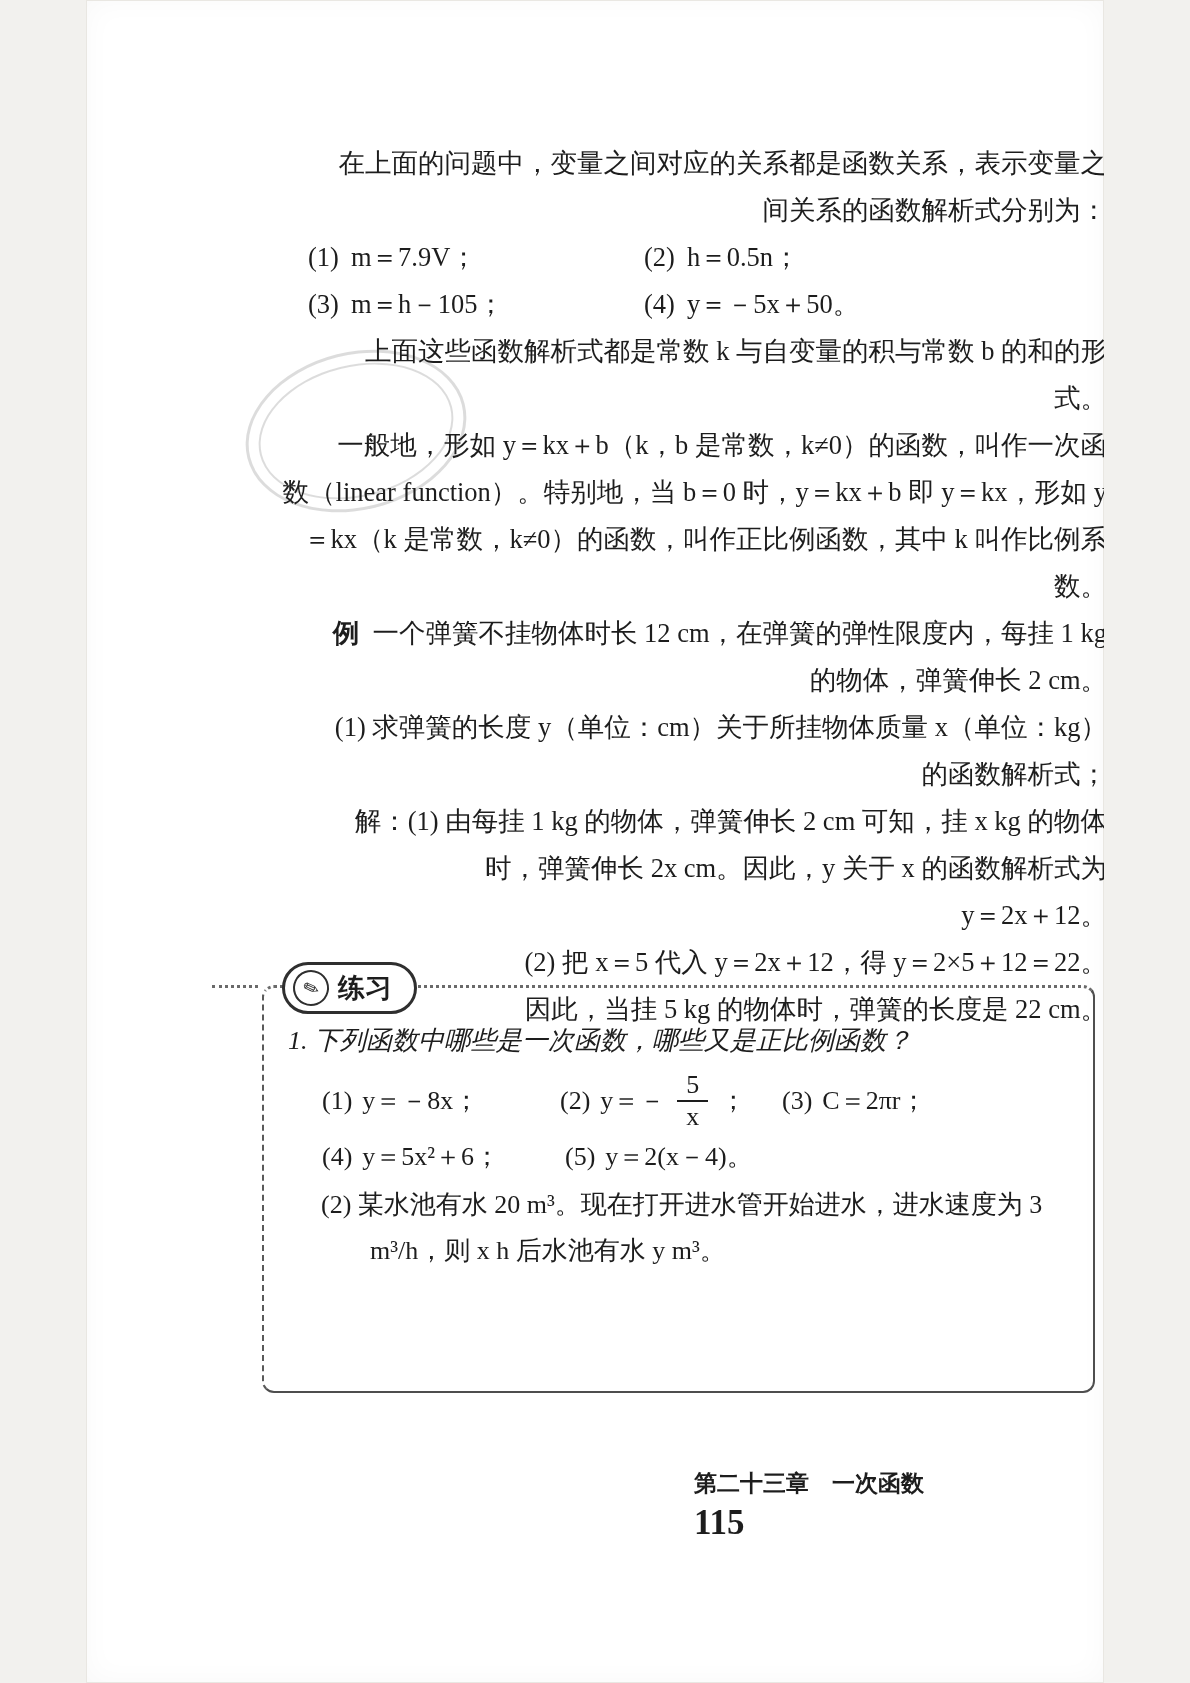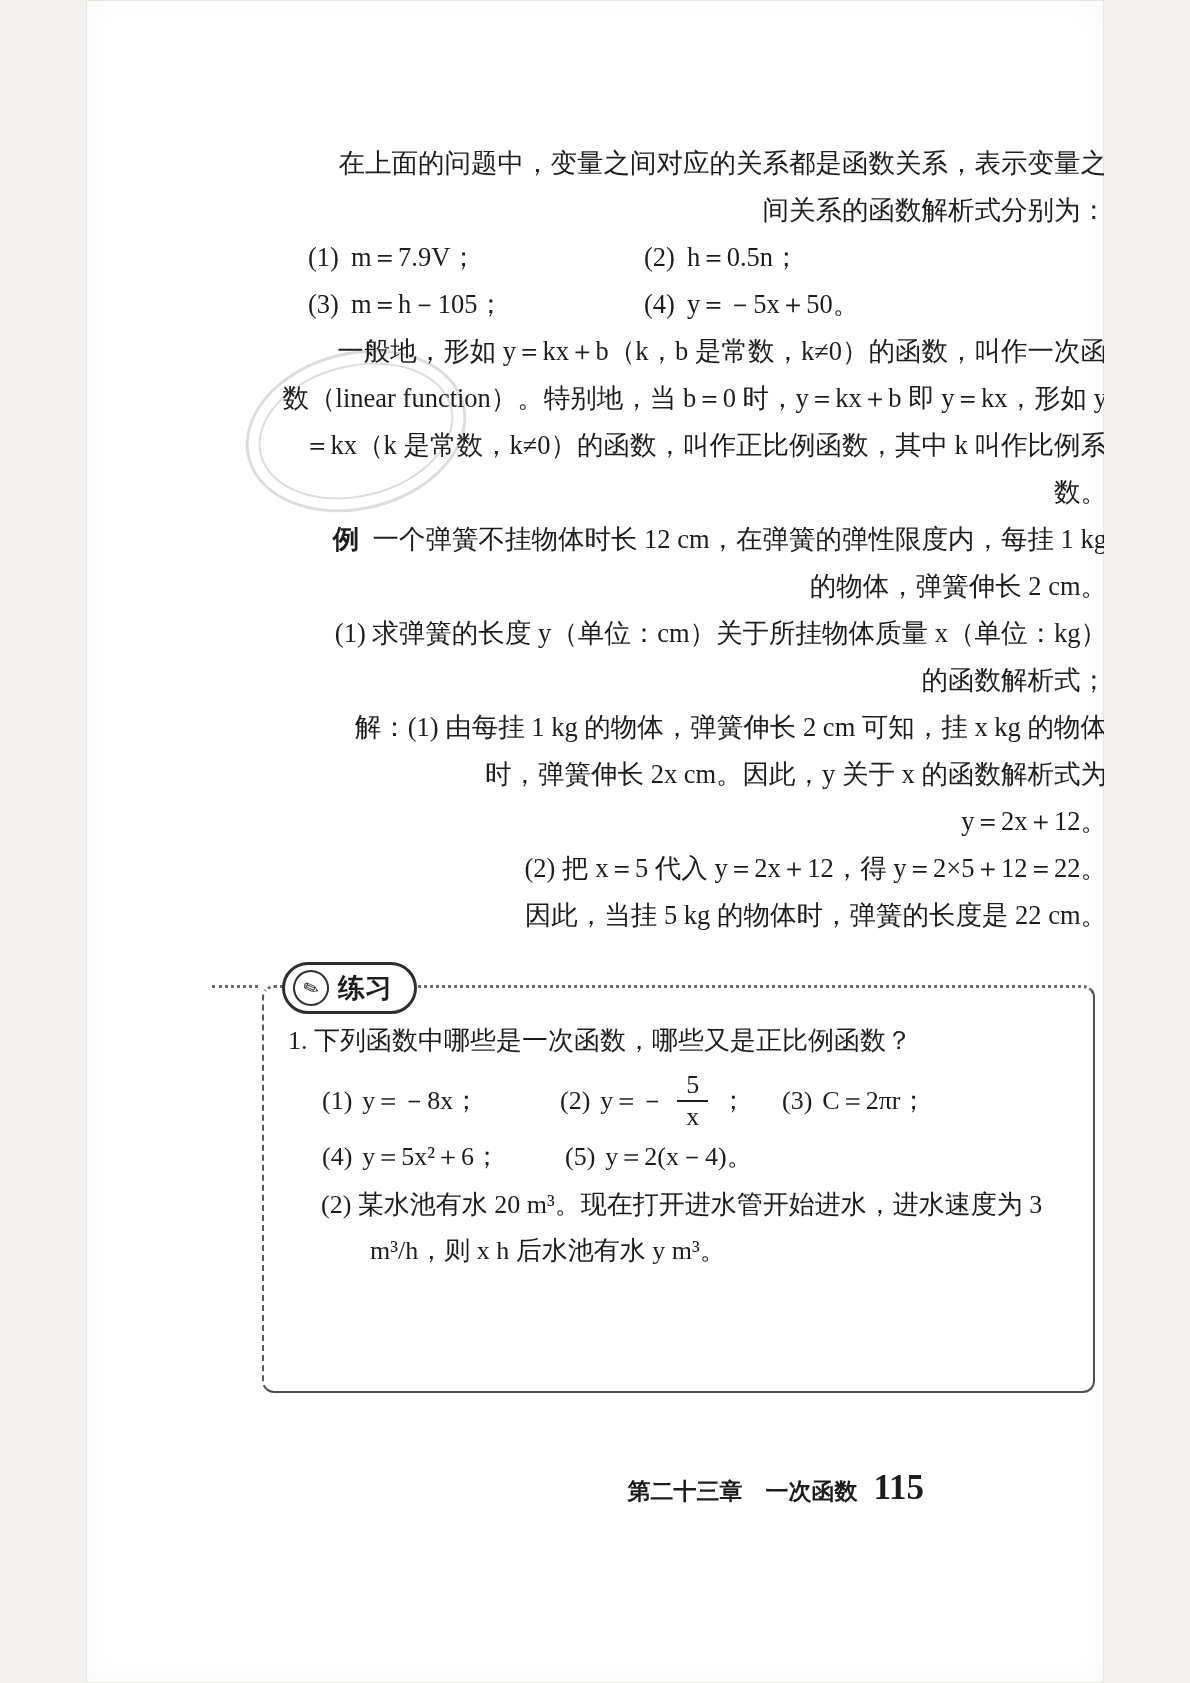--- a/index.html
+++ b/index.html
@@ -48,37 +48,37 @@
     display:flex;align-items:center;gap:9px;
     padding:0 22px 0 8px;background:#ffffff;
     border:3px solid #2f2f2f;border-radius:26px;
     font-weight:bold;font-size:27px;line-height:1;
   }
   .pencil{
     width:32px;height:32px;border:2.5px solid #2f2f2f;border-radius:50%;
     display:flex;align-items:center;justify-content:center;
     font-size:19px;transform:rotate(-20deg);font-weight:normal;
   }
-  .p-head{margin:0 0 6px 0;}
+  .p-head{margin:0 0 6px 0;font-style:italic;}
   .p-row{display:flex;align-items:center;padding-left:34px;margin:2px 0;}
   .p-item{display:flex;align-items:center;gap:10px;}
   .p-item.w1{width:238px;}
   .p-item.w2{width:222px;}
   .p-item.w4{width:243px;}
   .frac{
     display:inline-flex;flex-direction:column;align-items:center;
     vertical-align:middle;line-height:1.15;margin:0 2px;
   }
   .frac .num{border-bottom:2.5px solid #1d1d1d;padding:0 9px;}
   .frac .den{padding:0 9px;}
   .hang{margin:0;padding-left:82px;text-indent:-49px;}
   
   .footer{
     position:absolute;top:1468px;right:180px;
-    display:flex;align-items:baseline;gap:16px;font-weight:bold;
+    display:flex;align-items:baseline;gap:4px;font-weight:bold;flex-direction:column;
   }
   .footer .chapter{font-size:23px;}
   .footer .pagenum{font-size:35px;}
 </style>
 </head>
 <body>
 
 <div class="page">
 
   <div class="watermark">
@@ -104,20 +104,21 @@
       <span class="eq-pair col1">
         <span>(3)</span>
         <span>m＝h－105；</span>
       </span>
       <span class="eq-pair">
         <span>(4)</span>
         <span>y＝－5x＋50。</span>
       </span>
     </div>
 
+    <p class="indent">上面这些函数解析式都是常数 k 与自变量的积与常数 b 的和的形式。</p>
 
     <p class="indent">一般地，形如 y＝kx＋b（k，b 是常数，k≠0）的函数，叫作一次函数（linear function）。特别地，当 b＝0 时，y＝kx＋b 即 y＝kx，形如 y＝kx（k 是常数，k≠0）的函数，叫作正比例函数，其中 k 叫作比例系数。</p>
 
     <p class="indent"><span class="bold">例</span>&nbsp;&nbsp;<span>一个弹簧不挂物体时长 12 cm，在弹簧的弹性限度内，每挂 1 kg 的物体，弹簧伸长 2 cm。</span></p>
 
     <p class="indent">(1) 求弹簧的长度 y（单位：cm）关于所挂物体质量 x（单位：kg）的函数解析式；</p>
 
 
     <p class="indent">解：(1) 由每挂 1 kg 的物体，弹簧伸长 2 cm 可知，挂 x kg 的物体时，弹簧伸长 2x cm。因此，y 关于 x 的函数解析式为</p>
 

